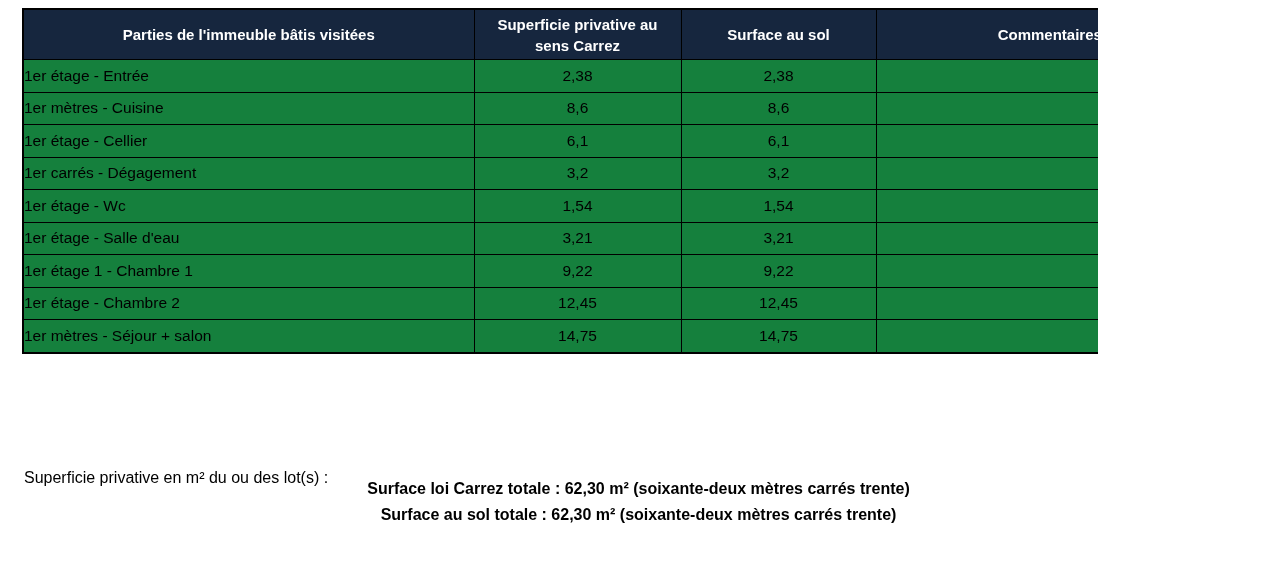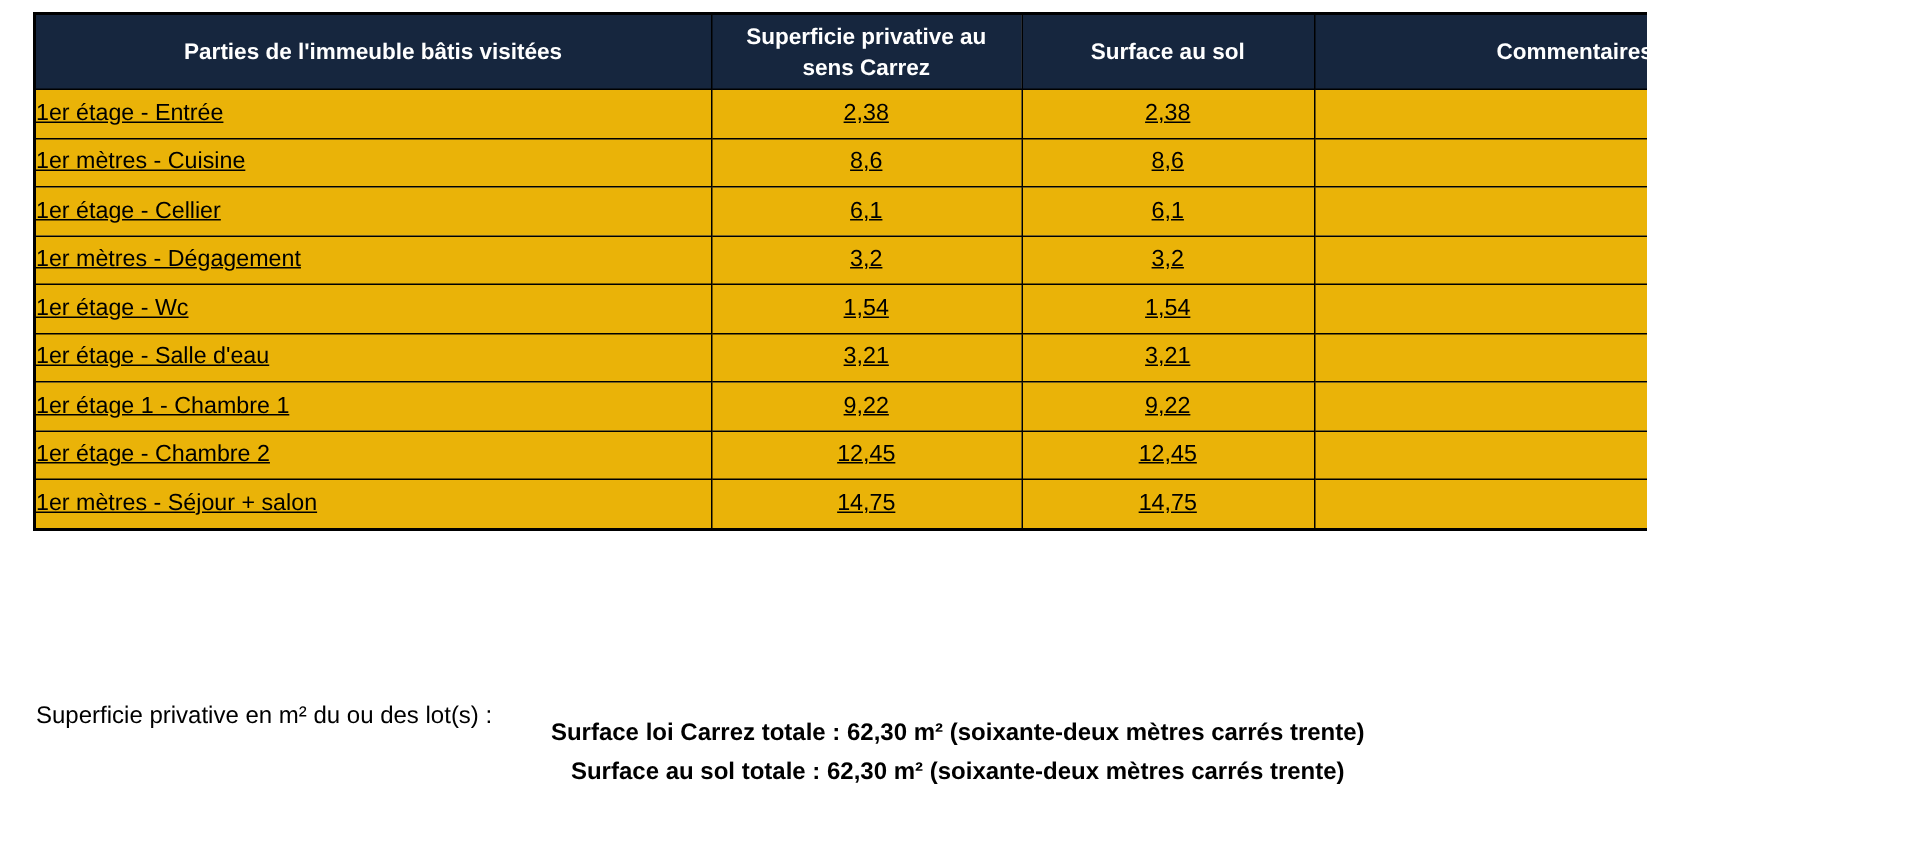--- a/index.html
+++ b/index.html
@@ -23,21 +23,21 @@
   table.measure th{
     background:var(--header-bg);color:var(--header-text);
     font-weight:bold;font-size:15px;line-height:1.4;
     border:1px solid var(--border-color);
     height:49px;text-align:center;vertical-align:middle;
     padding:0 14px;
   }
   table.measure td{
     border:1px solid var(--border-color);
     height:31.5px;font-size:15.5px;vertical-align:middle;
-    padding:0;background:#eab308;text-decoration:underline;
+    padding:0;background:#15803d;
   }
   td.c-part{text-align:left;padding-left:9px;}
   td.c-num{text-align:center;}
   td.c-comment{text-align:left;}
 
   .lot-label{
     position:absolute;left:24px;top:438px;
     font-size:16px;color:var(--body-text);margin-top:31px;
   }
   .totals{
@@ -83,21 +83,21 @@
 
 
     <tr>
       <td class="c-part">1er étage - Cellier</td>
       <td class="c-num">6,1</td>
       <td class="c-num">6,1</td>
       <td class="c-comment"></td>
     </tr>
 
     <tr>
-      <td class="c-part">1er mètres - Dégagement</td>
+      <td class="c-part">1er carrés - Dégagement</td>
       <td class="c-num">3,2</td>
       <td class="c-num">3,2</td>
       <td class="c-comment"></td>
     </tr>
 
     <tr>
       <td class="c-part">1er étage - Wc</td>
       <td class="c-num">1,54</td>
       <td class="c-num">1,54</td>
       <td class="c-comment"></td>

